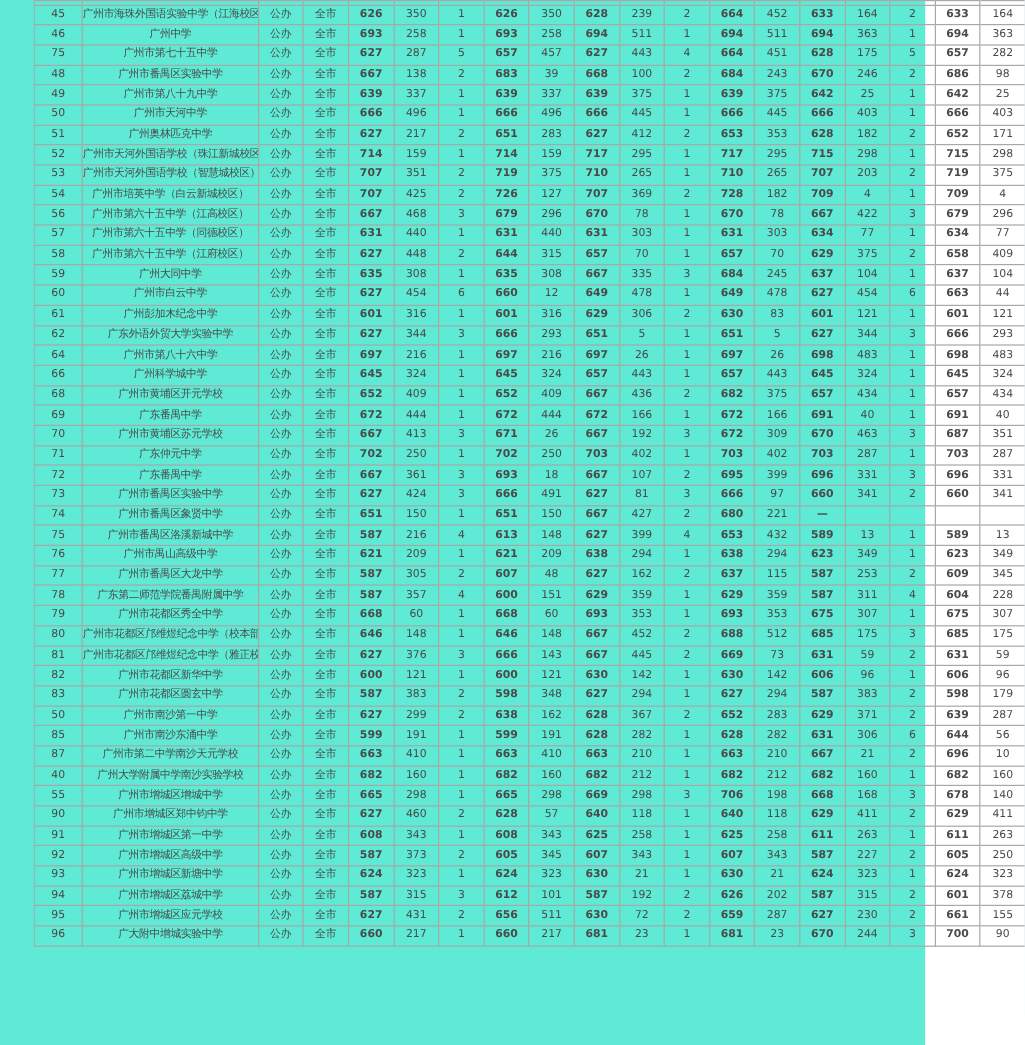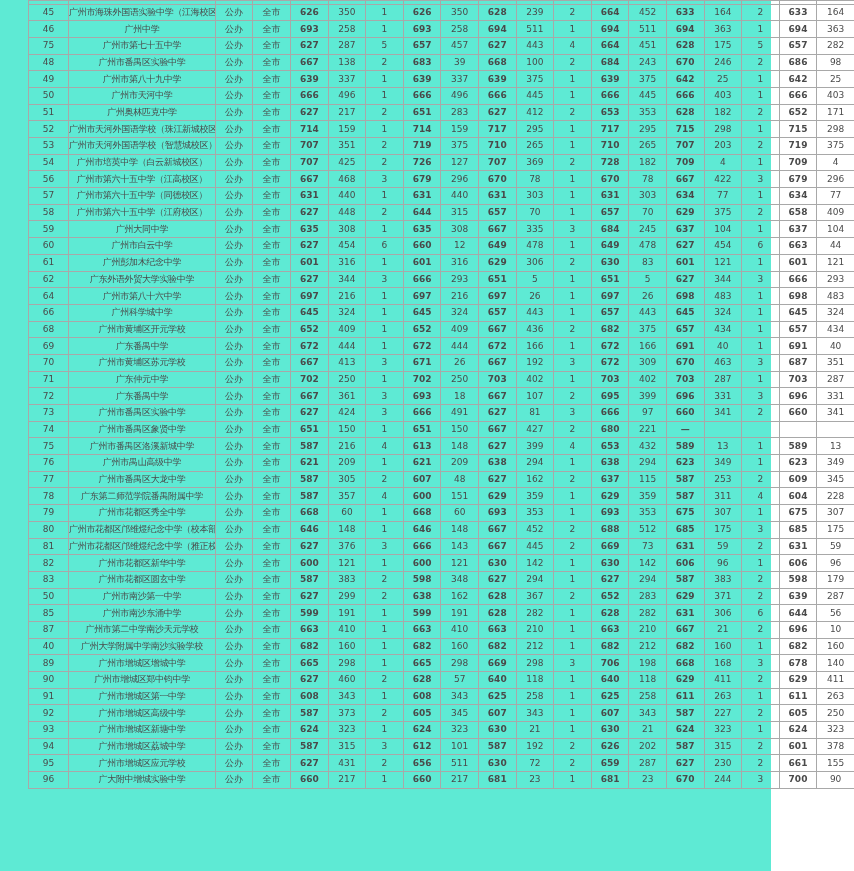--- a/index.html
+++ b/index.html
@@ -919,21 +919,21 @@
             <td class="num">1</td>
             <td class="num score">682</td>
             <td class="num">212</td>
             <td class="num score gstart">682</td>
             <td class="num">160</td>
             <td class="num">1</td>
             <td class="num score">682</td>
             <td class="num">160</td>
           </tr>
           <tr>
-            <td class="idx">89</td>
+            <td class="idx">55</td>
             <td class="name">广州市增城区增城中学</td>
             <td class="type">公办</td>
             <td class="scope">全市</td>
             <td class="num score gstart">665</td>
             <td class="num">298</td>
             <td class="num">1</td>
             <td class="num score">665</td>
             <td class="num">298</td>
             <td class="num score gstart">669</td>
             <td class="num">298</td>

